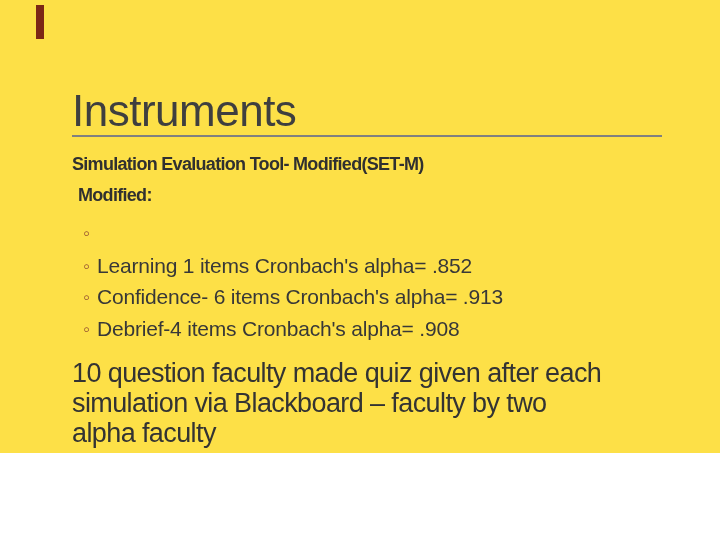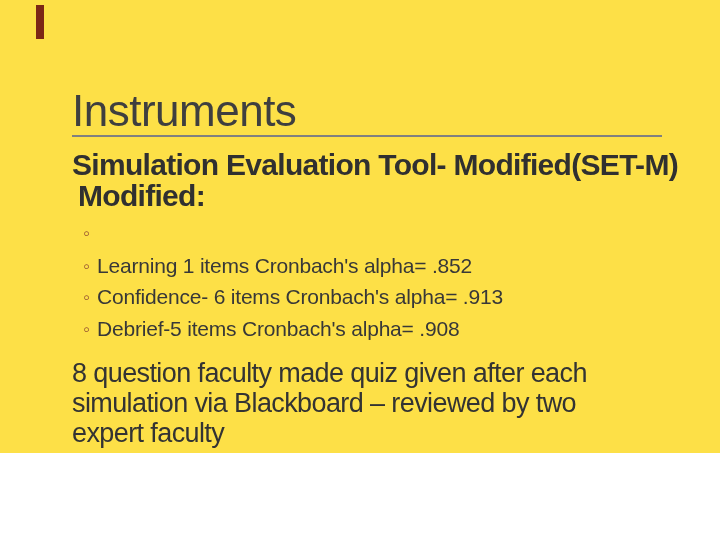--- a/index.html
+++ b/index.html
@@ -44,21 +44,21 @@
     top: 135px;
     width: 590px;
     height: 1.5px;
     background: #808080;
   }
   
   #subtitle {
     position: absolute;
     left: 72px;
     top: 149px;
-    font-size: 30px;
+    font-size: 18px;
     line-height: 31px;
     font-weight: 700;
     letter-spacing: -0.7px;
     color: #303030;
     white-space: nowrap;
   }
   #subtitle .line2 {
     padding-left: 6px;
   }
   
@@ -137,26 +137,26 @@
     <div class="bullet-row">
       <span class="marker">◦</span>
       <span class="btext">Learning 1 items Cronbach's alpha= .852</span>
     </div>
     <div class="bullet-row">
       <span class="marker">◦</span>
       <span class="btext">Confidence- 6 items Cronbach's alpha= .913</span>
     </div>
     <div class="bullet-row">
       <span class="marker">◦</span>
-      <span class="btext">Debrief-5 items Cronbach's alpha= .908</span>
+      <span class="btext">Debrief-4 items Cronbach's alpha= .908</span>
     </div>
   </div>
 
   <div id="paragraph">
-    <div>8 question faculty made quiz given after each</div>
-    <div>simulation via Blackboard – reviewed by two</div>
-    <div>expert faculty</div>
+    <div>10 question faculty made quiz given after each</div>
+    <div>simulation via Blackboard – faculty by two</div>
+    <div>alpha faculty</div>
   </div>
 
   <div id="band-top"></div>
   <div id="band-bottom"></div>
 
 </div>
 
 </body></html>

